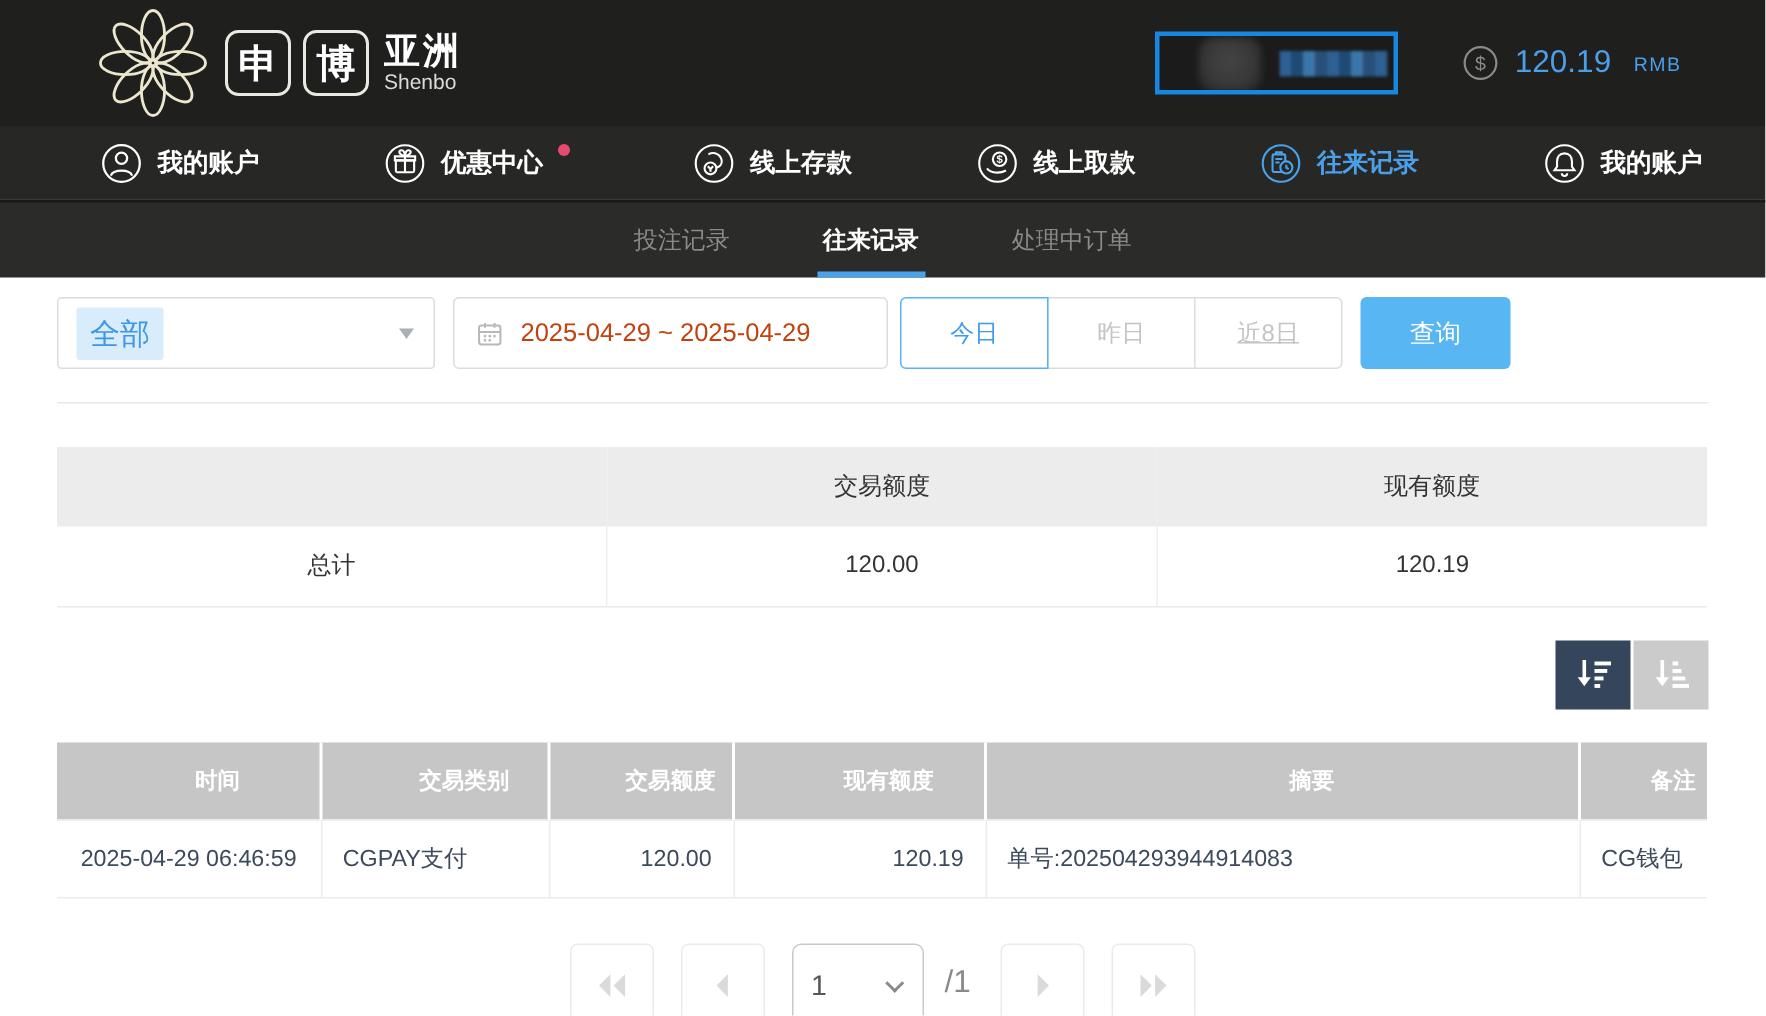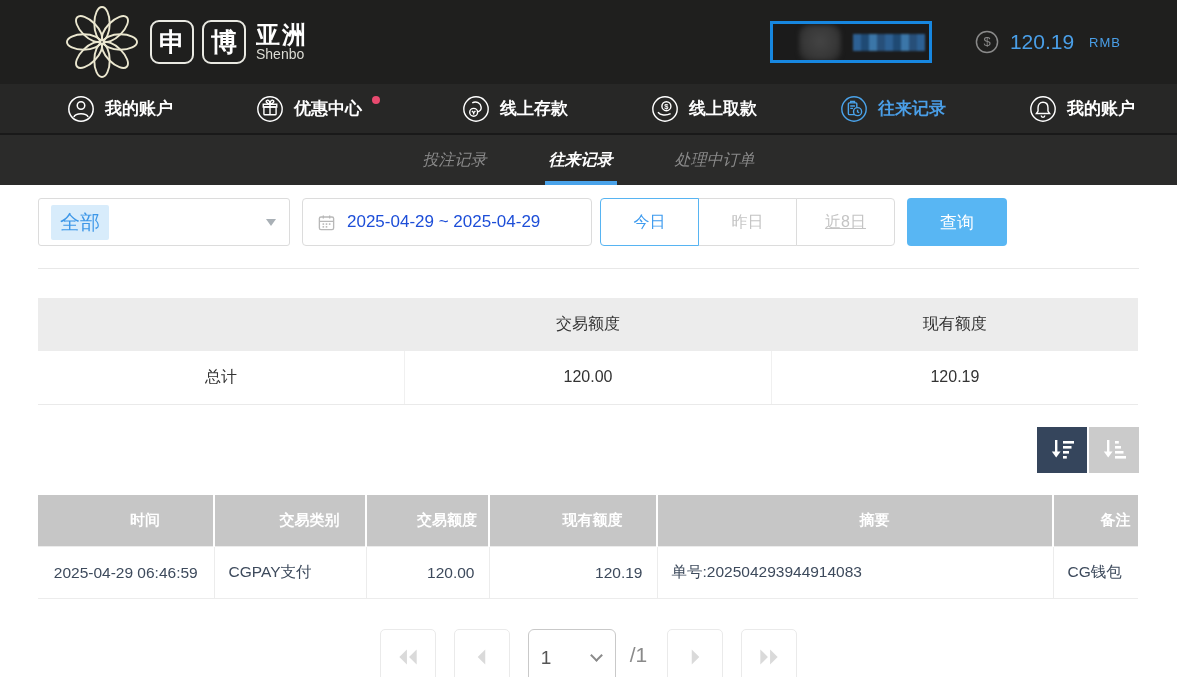--- a/index.html
+++ b/index.html
@@ -31,33 +31,33 @@
   .mainnav { height:49px; background:#272726; display:flex; align-items:center;
     justify-content:space-between; padding:0 42px 0 66px;gap:39px; }
   .nav-item { display:flex; align-items:center; gap:9px; color:#fff; font-size:17px;
     font-weight:bold; cursor:pointer; position:relative; text-decoration:none; }
   .nav-item.active { color:#4a9fe8; }
   .nav-badge { width:8px; height:8px; border-radius:50%; background:#e84a6f;
     position:relative; top:-9px; left:1px; }
 
   
   .subnav { height:52px; background:#2b2b2a; border-top:2px solid #191919; display:flex;
-    align-items:stretch; justify-content:center; gap:54px;font-style:italic; }
+    align-items:stretch; justify-content:center; gap:54px; }
   .subnav-item { display:flex; align-items:center; color:#8a8a8a; font-size:16px;
     cursor:pointer; position:relative; padding:0 4px; }
   .subnav-item.active { color:#fff; font-weight:bold; }
   .subnav-item.active .underline { position:absolute; left:0; right:0; bottom:0; height:4px; background:#4aa3ea; }
 
   
   .filters { margin:13px 38px 0; display:flex; height:48px; }
   .select-box { width:252px; border:1px solid #dcdcdc; border-radius:3px; display:flex;
     align-items:center; justify-content:space-between; padding:0 12px; cursor:pointer; background:#fff; }
   .chip { background:#d8ecfb; color:#3d97e8; font-size:20px; padding:4px 9px; border-radius:2px; }
   .date-box { margin-left:12px; width:290px; border:1px solid #dcdcdc; border-radius:4px;
-    display:flex; align-items:center; gap:11px; padding:0 14px; color:#1d4ed8; font-size:17px;
+    display:flex; align-items:center; gap:11px; padding:0 14px; color:#c2410c; font-size:17px;
     cursor:pointer; background:#fff; }
   .quick-group { margin-left:8px; display:flex; }
   .quick-btn { width:99px; height:48px; background:#fff; border:1px solid #dcdcdc; margin-left:-1px;
     font-size:16px; color:#c4c4c4; cursor:pointer; font-family:inherit; }
   .quick-btn:first-child { border-radius:4px 0 0 4px; margin-left:0; }
   .quick-btn:last-child { border-radius:0 4px 4px 0;text-decoration:underline; }
   .quick-btn.active { border:1px solid #57b4f2; color:#3d9bef; position:relative; z-index:2; }
   .search-btn { margin-left:12px; width:100px; height:48px; background:#58b6f3; color:#fff;
     font-size:17px; border:none; border-radius:4px; cursor:pointer; font-family:inherit; }
 

